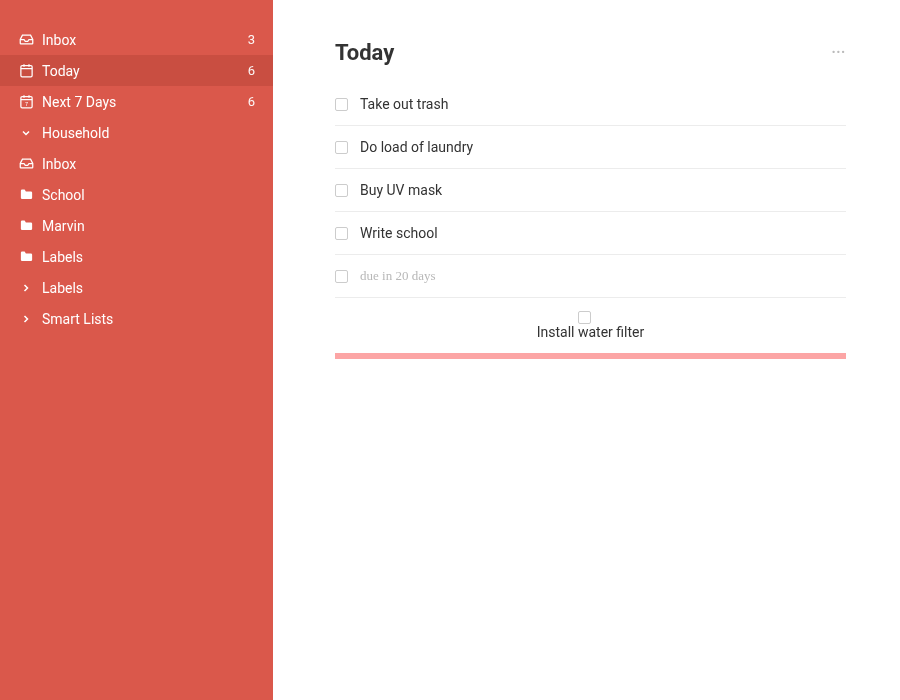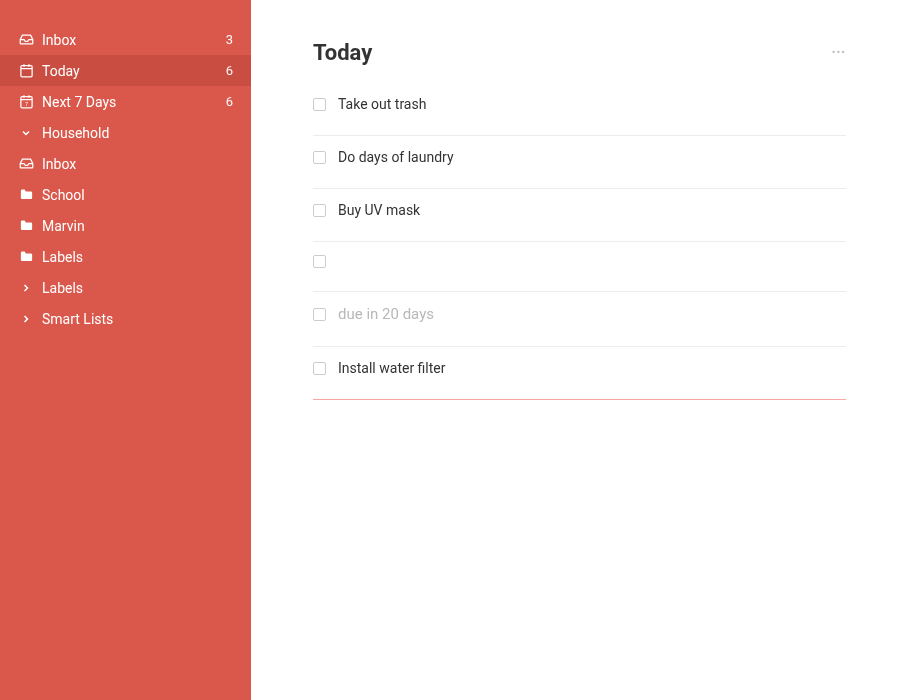--- a/index.html
+++ b/index.html
@@ -5,21 +5,21 @@
     * { margin: 0; padding: 0; box-sizing: border-box; }
     body {
       font-family: -apple-system, BlinkMacSystemFont, "Segoe UI", Roboto, Helvetica, Arial, sans-serif;
       width: 900px;
       height: 700px;
       display: flex;
       overflow: hidden;
       background: #ffffff;
     }
     .sidebar {
-      width: 251px;
+      width: 273px;
       background: #DA584B;
       color: #fff;
       padding-top: 24px;
       flex-shrink: 0;
     }
     .sidebar-item {
       display: flex;
       align-items: center;
       height: 31px;
       padding: 0 18px 0 18px;
@@ -64,45 +64,47 @@
     }
     .more-icon {
       color: #bbbbbb;
       cursor: pointer;
       letter-spacing: 1px;
       font-size: 11px;
     }
     .task-row {
       display: flex;
       align-items: center;
-      padding: 13px 0 23px 0;
+      padding: 13px 0 13px 0;
       border-bottom: 1px solid #ECECEC;
       font-size: 14px;
       color: #333333;
       cursor: pointer;
     }
     .task-row:last-child {
-      border-bottom: 1px solid #fca5a5;
+      border-bottom: 6px solid #fca5a5;
+      flex-direction: column;
     }
     .checkbox {
       width: 13px;
       height: 13px;
       border: 1.5px solid #cccccc;
       border-radius: 2px;
       margin-right: 12px;
       flex-shrink: 0;
       cursor: pointer;
       background: #fff;
     }
     .task-label {
       flex: 1;
     }
     .task-due {
-      font-size: 15px;
+      font-size: 13px;
       color: #b8b8b8;
+      font-family: Liberation Serif, serif;
     }
     svg { display: block; }
   </style>
 </head>
 <body>
 
 <div class="sidebar">
 
   <div class="sidebar-item">
     <span class="icon">
@@ -216,32 +218,33 @@
   </div>
 
   <div class="task-row">
     <span class="checkbox"></span>
     <span class="task-label">Take out trash</span>
     <span class="task-due"></span>
   </div>
 
   <div class="task-row">
     <span class="checkbox"></span>
-    <span class="task-label">Do days of laundry</span>
+    <span class="task-label">Do load of laundry</span>
     <span class="task-due"></span>
   </div>
 
   <div class="task-row">
     <span class="checkbox"></span>
     <span class="task-label">Buy UV  mask</span>
     <span class="task-due"></span>
   </div>
 
   <div class="task-row">
     <span class="checkbox"></span>
+    <span class="task-label">Write school</span>
     <span class="task-due"></span>
   </div>
 
   <div class="task-row">
     <span class="checkbox"></span>
     <span class="task-due">due in 20 days</span>
   </div>
 
   <div class="task-row">
     <span class="checkbox"></span>

